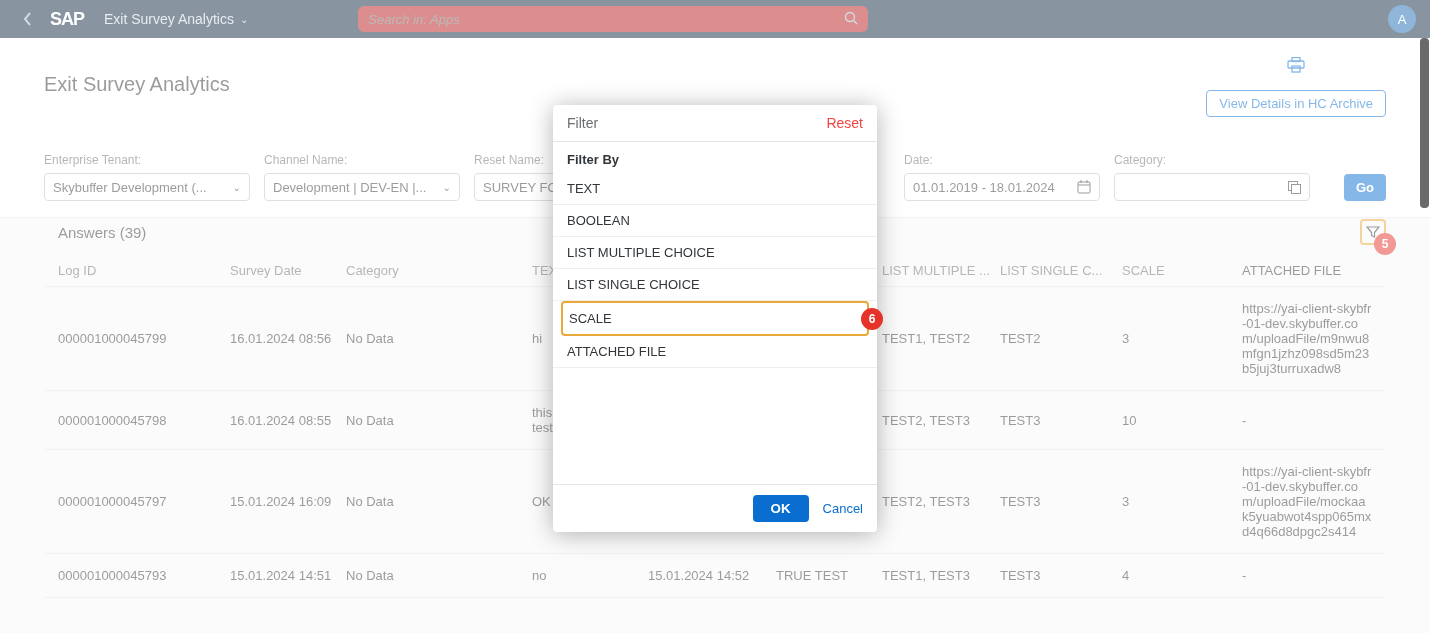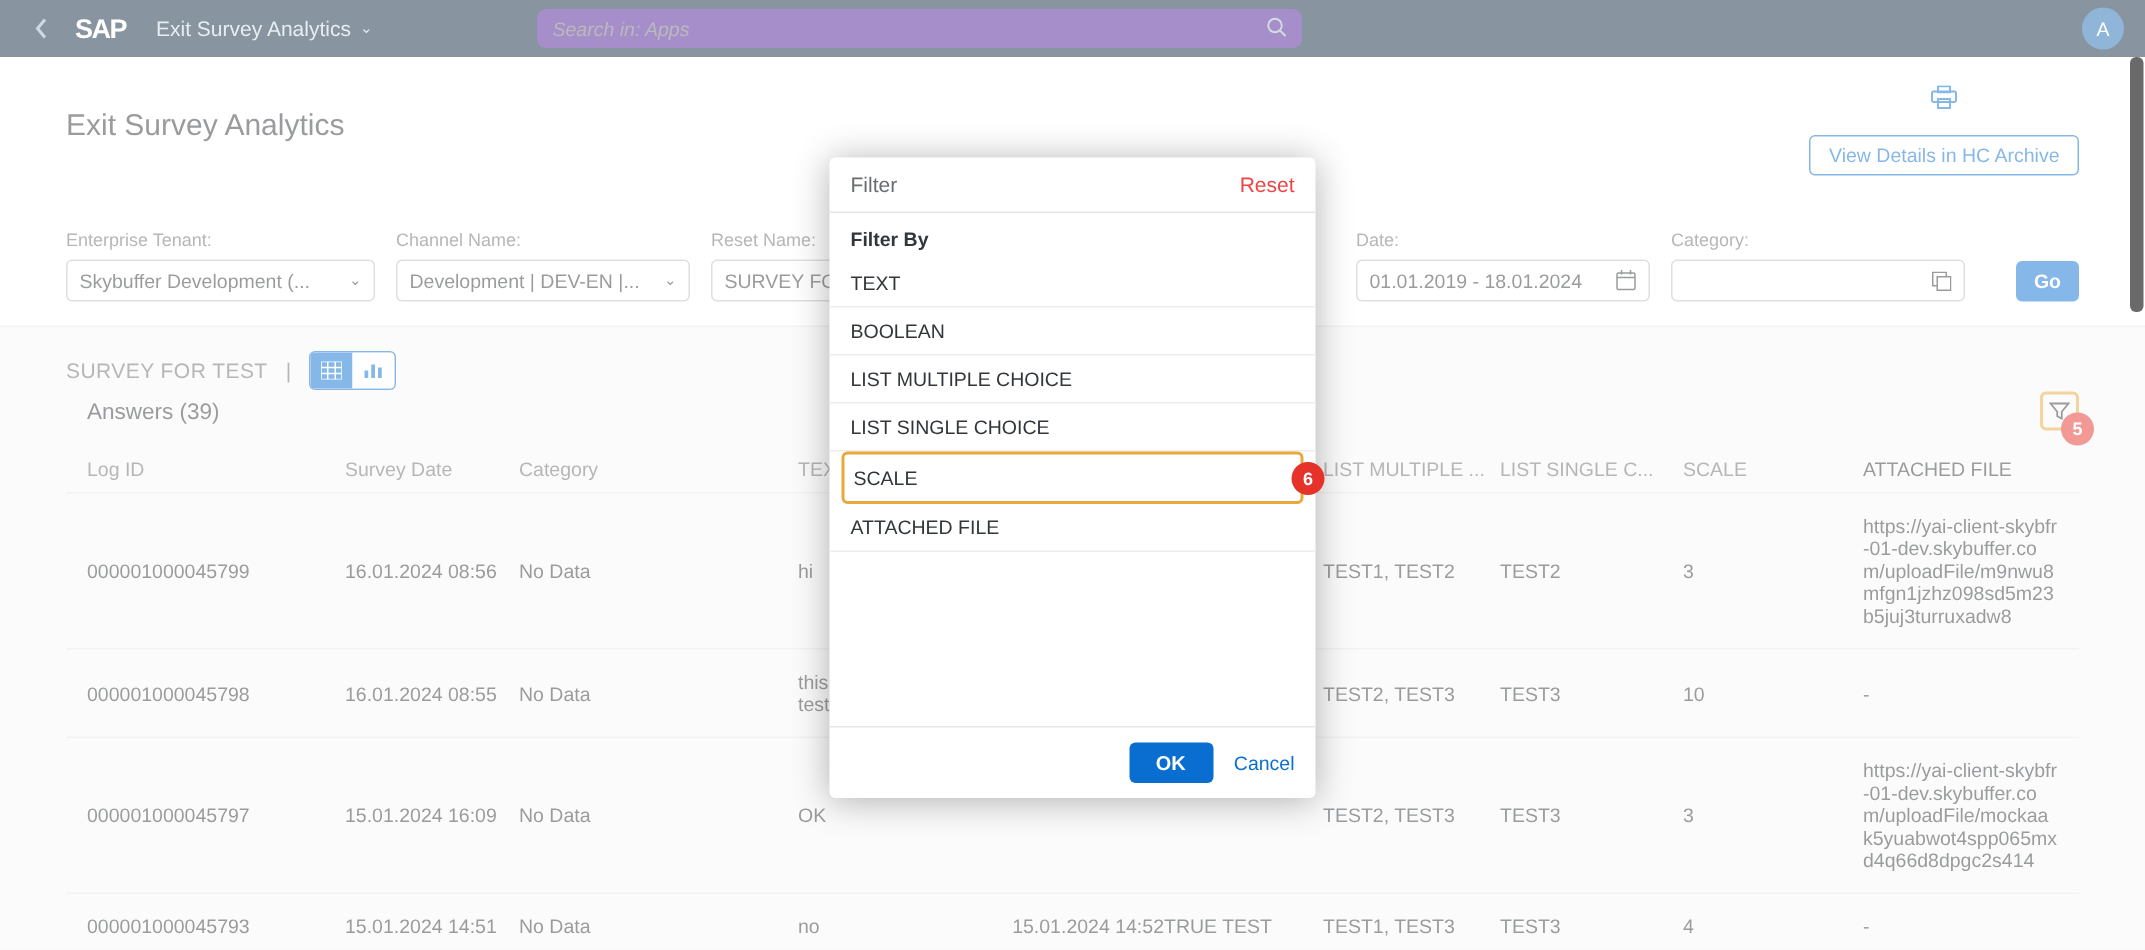--- a/index.html
+++ b/index.html
@@ -6,21 +6,21 @@
 html, body { height: 100%; font-family: Arial, Helvetica, sans-serif; font-size: 13px; color: #32363a; }
 body { width: 1430px; height: 633px; overflow: hidden; position: relative; background: #f7f7f7; }
 
 
 .shell-header { height: 38px; background: #112a40; display: flex; align-items: center; padding: 0 14px; color: #cdd7e4; }
 .shell-header .back { width: 28px; height: 28px; display:flex; align-items:center; justify-content:center; cursor:pointer; }
 .sap-logo { font-weight: bold; font-size: 18px; letter-spacing: -1px; color:#fff; margin: 0 20px 0 8px; }
 .sap-logo .s1 { color:#fff; }
 .app-title { font-size: 14px; color:#d0dbe6; display:flex; align-items:center; gap:6px; }
 .chev-down { font-size:10px; }
-.search-wrap { margin-left: 110px; flex: 0 0 510px; height: 26px; background:#4c1d95; border-radius:6px; display:flex; align-items:center; padding:0 10px; position:relative; }
+.search-wrap { margin-left: 110px; flex: 0 0 510px; height: 26px; background:#b91c1c; border-radius:6px; display:flex; align-items:center; padding:0 10px; position:relative; }
 .search-wrap input { background:transparent; border:0; outline:0; color:#a8b9c9; font-style:italic; font-size:13px; width:100%; }
 .search-icon { position:absolute; right:10px; top:5px; color:#a8b9c9; }
 .avatar { margin-left:auto; width:28px; height:28px; border-radius:50%; background:#1f6bb0; color:#fff; display:flex; align-items:center; justify-content:center; font-size:13px; }
 
 
 .page-head { background:#fff; padding: 14px 44px 0 44px; border-bottom:1px solid #e5e5e5; }
 .page-head-top { display:flex; align-items:center; }
 .page-title { font-size: 20px; color:#32363a; }
 .page-head-actions { margin-left:auto; display:flex; align-items:center; gap:12px;flex-direction:column; }
 .icon-btn { width:26px; height:26px; display:flex; align-items:center; justify-content:center; color:#0a6ed1; cursor:pointer; }
@@ -52,21 +52,21 @@
 
 
 .tbl { width:100%; }
 .tbl-head, .tbl-row { display:flex; border-bottom:1px solid #e5e5e5; }
 .tbl-head { padding:8px 14px; color:#6a6d70; font-size:13px; }
 .tbl-row { padding:14px; font-size:13px; color:#32363a; align-items:center; }
 .c-logid { width:172px; }
 .c-surveydate { width:116px; }
 .c-category { width:186px; }
 .c-text { width:116px; }
-.c-date { width:128px;text-align:right; }
+.c-date { width:128px; }
 .c-bool { width:106px; }
 .c-listm { width:118px; }
 .c-lists { width:122px; }
 .c-scale { width:120px; }
 .c-file { flex:1; word-break:break-all; color:#32363a; }
 
 
 .overlay { position:absolute; inset:0; background:rgba(255,255,255,0.5); }
 
 
@@ -175,42 +175,20 @@
               <rect x="3.5" y="3.5" width="9" height="9" stroke="#32363a" fill="#fff"></rect>
             </svg>
         </span>
       </div>
     </div>
     <button class="go-btn">Go</button>
   </div>
 </div>
 
 <div class="content">
-  <div class="survey-title-row">
-    <span class="survey-title">SURVEY FOR TEST</span>
-    <span class="survey-title">|</span>
-    <div class="seg">
-      <button class="active">
-        <svg width="14" height="12" viewBox="0 0 14 12">
-            <rect x="0" y="0" width="14" height="12" fill="none" stroke="#fff"></rect>
-            <line x1="0" y1="4" x2="14" y2="4" stroke="#fff"></line>
-            <line x1="0" y1="8" x2="14" y2="8" stroke="#fff"></line>
-            <line x1="4.5" y1="0" x2="4.5" y2="12" stroke="#fff"></line>
-            <line x1="9.5" y1="0" x2="9.5" y2="12" stroke="#fff"></line>
-          </svg>
-      </button>
-      <button>
-        <svg width="14" height="12" viewBox="0 0 14 12">
-            <rect x="1" y="6" width="2.5" height="5" fill="#0a6ed1"></rect>
-            <rect x="5.5" y="2" width="2.5" height="9" fill="#0a6ed1"></rect>
-            <rect x="10" y="4" width="2.5" height="7" fill="#0a6ed1"></rect>
-          </svg>
-      </button>
-    </div>
-  </div>
 
   <div class="answers-head">
     <div class="answers-title">Answers (39)</div>
     <div class="filter-toggle">
       <svg width="14" height="14" viewBox="0 0 14 14">
           <path d="M1 2 L13 2 L8.5 7.5 L8.5 12 L5.5 10.5 L5.5 7.5 Z" fill="none" stroke="#32363a" stroke-width="1.2"></path>
         </svg>
       <div class="badge">5</div>
     </div>
   </div>

